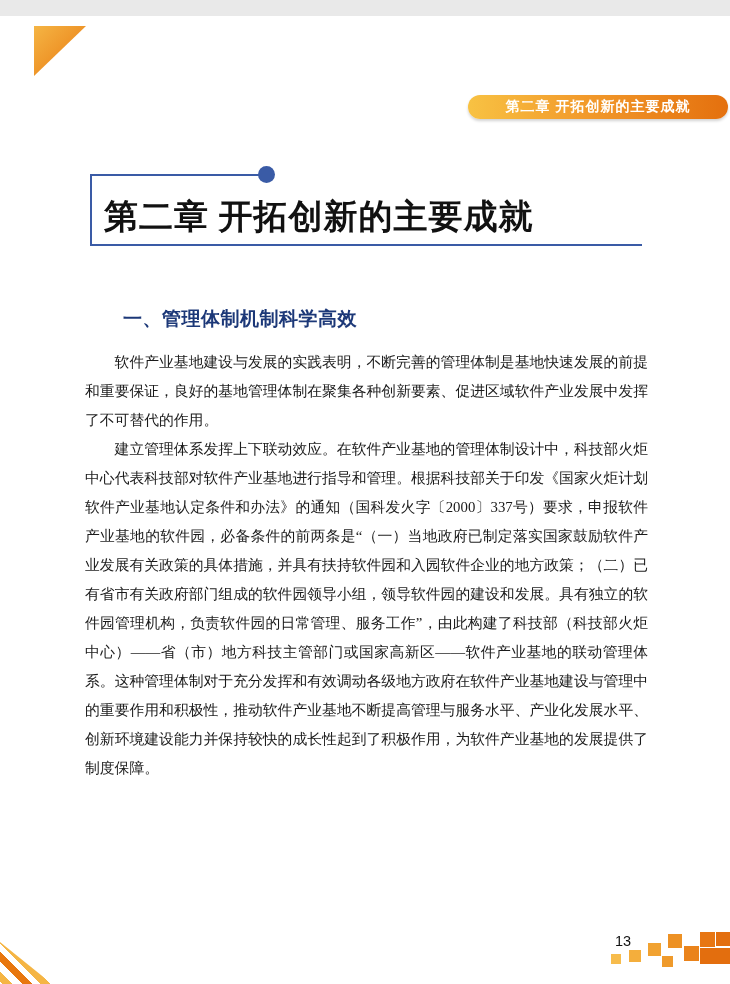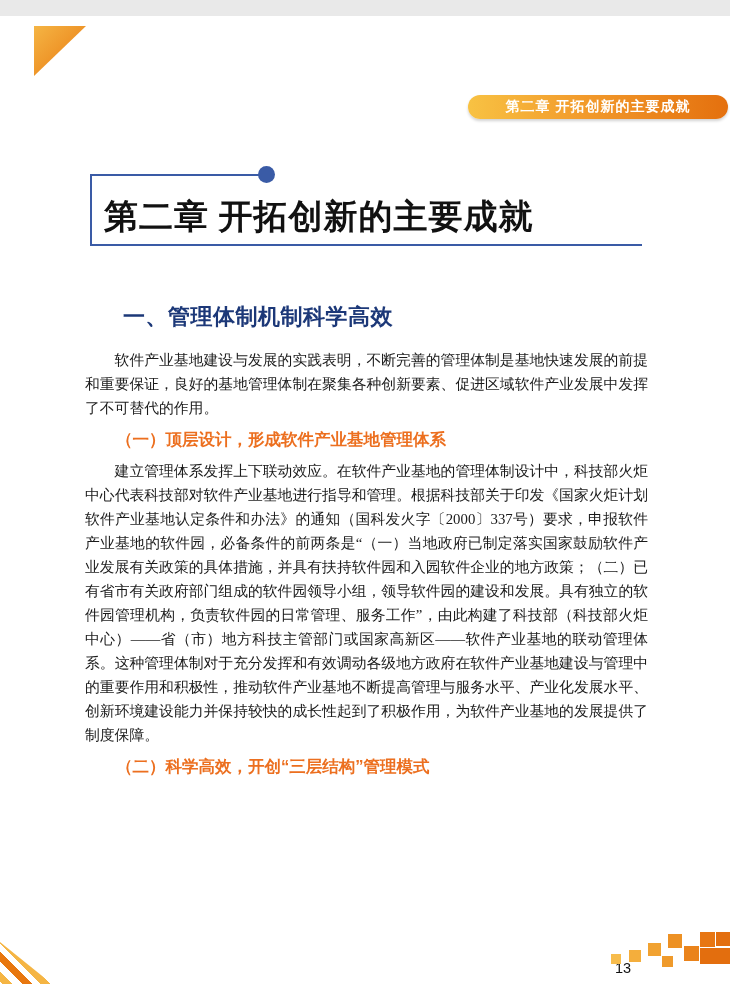--- a/index.html
+++ b/index.html
@@ -50,38 +50,38 @@
     position:absolute;left:104px;top:181px;margin:0;
     font-size:34px;line-height:40px;font-weight:bold;color:#111111;
     letter-spacing:1px;white-space:nowrap;
     font-family:"Liberation Serif","DejaVu Serif",serif;
   }
 
   
   .content{position:absolute;left:85px;top:290px;width:563px;}
   h2.section-heading{
     margin:0 0 17px 38px;
-    font-family:Liberation Mono, monospace;
-    font-size:22px;line-height:25px;font-weight:bold;
+    font-family:Liberation Serif, serif;
+    font-size:19px;line-height:25px;font-weight:bold;
     color:var(--heading-navy,#1C3878);letter-spacing:0.5px;
   }
   p.body{
-    margin:0;font-size:14.8px;line-height:24px;color:#1a1a1a;
+    margin:0;font-size:14.8px;line-height:29px;color:#1a1a1a;
     text-align:justify;text-justify:inter-character;text-indent:2em;
   }
   h3.sub-heading{
     margin:8px 0 9px 31px;
     font-family:"Liberation Sans","DejaVu Sans",sans-serif;
     font-size:16.5px;line-height:22px;font-weight:bold;
     color:var(--subheading-orange,#EC6F1F);
   }
 
   
   .page-number{
-    position:absolute;left:615px;top:944px;
+    position:absolute;left:615px;top:917px;
     font-family:"Liberation Sans","DejaVu Sans",sans-serif;
     font-size:14.5px;color:#111111;
   }
   .pixel-blocks{position:absolute;left:0;top:0;width:730px;height:984px;pointer-events:none;}
   .pixel-blocks i{position:absolute;display:block;}
   .px1{left:611px;top:938px;width:10px;height:10px;background:#F7BC4C;}
   .px2{left:629px;top:934px;width:12px;height:12px;background:#F4AE3C;}
   .px3{left:648px;top:927px;width:13px;height:13px;background:#F1A231;}
   .px4{left:662px;top:940px;width:11px;height:11px;background:#EF9A2B;}
   .px5{left:668px;top:918px;width:14px;height:14px;background:#ED9124;}
@@ -103,23 +103,21 @@
 
   <div class="tf-line tf-top"></div>
   <div class="tf-dot"></div>
   <div class="tf-line tf-left"></div>
   <div class="tf-line tf-bottom"></div>
   <h1 class="chapter-title">第二章 开拓创新的主要成就</h1>
 
   <div class="content">
     <h2 class="section-heading">一、管理体制机制科学高效</h2>
     <p class="body">软件产业基地建设与发展的实践表明，不断完善的管理体制是基地快速发展的前提和重要保证，良好的基地管理体制在聚集各种创新要素、促进区域软件产业发展中发挥了不可替代的作用。</p>
-    <h3 class="sub-heading">（一）顶层设计，形成软件产业基地管理体系</h3>
     <p class="body">建立管理体系发挥上下联动效应。在软件产业基地的管理体制设计中，科技部火炬中心代表科技部对软件产业基地进行指导和管理。根据科技部关于印发《国家火炬计划软件产业基地认定条件和办法》的通知（国科发火字〔2000〕337号）要求，申报软件产业基地的软件园，必备条件的前两条是“（一）当地政府已制定落实国家鼓励软件产业发展有关政策的具体措施，并具有扶持软件园和入园软件企业的地方政策；（二）已有省市有关政府部门组成的软件园领导小组，领导软件园的建设和发展。具有独立的软件园管理机构，负责软件园的日常管理、服务工作”，由此构建了科技部（科技部火炬中心）——省（市）地方科技主管部门或国家高新区——软件产业基地的联动管理体系。这种管理体制对于充分发挥和有效调动各级地方政府在软件产业基地建设与管理中的重要作用和积极性，推动软件产业基地不断提高管理与服务水平、产业化发展水平、创新环境建设能力并保持较快的成长性起到了积极作用，为软件产业基地的发展提供了制度保障。</p>
-    <h3 class="sub-heading">（二）科学高效，开创“三层结构”管理模式</h3>
   </div>
 
   <span class="page-number">13</span>
 
   <div class="pixel-blocks">
     <i class="px1"></i>
     <i class="px2"></i>
     <i class="px3"></i>
     <i class="px4"></i>
     <i class="px5"></i>

